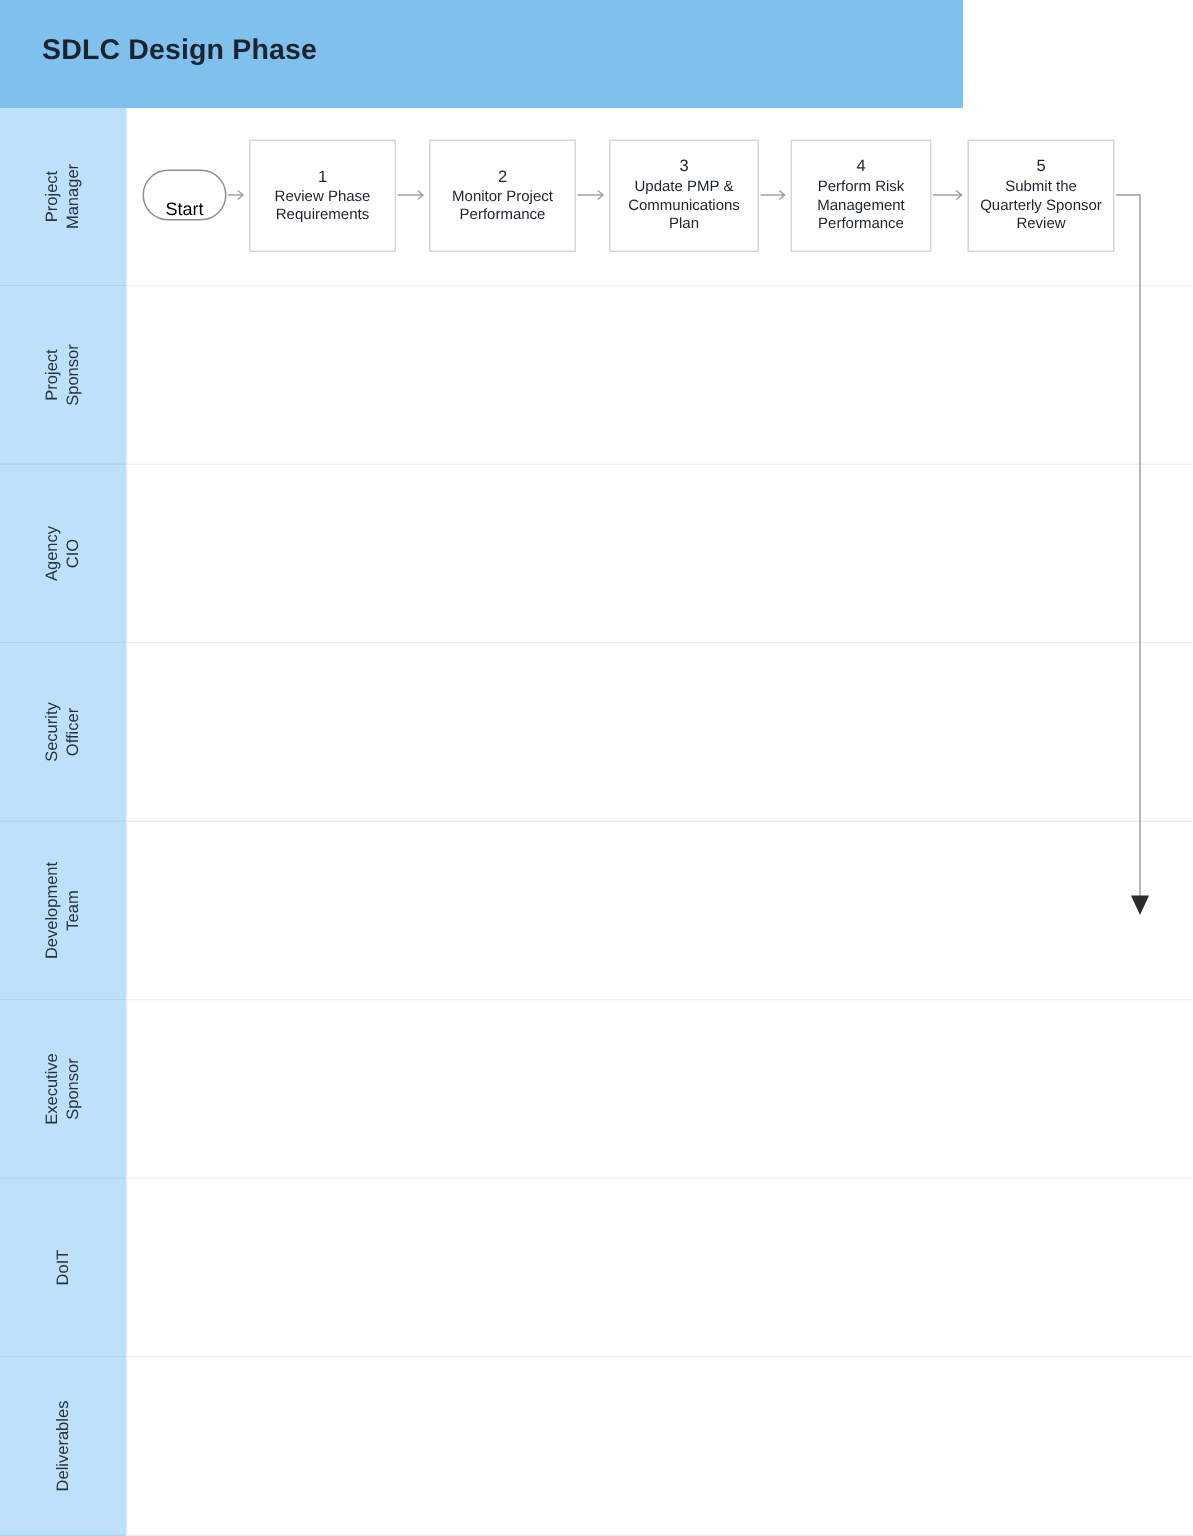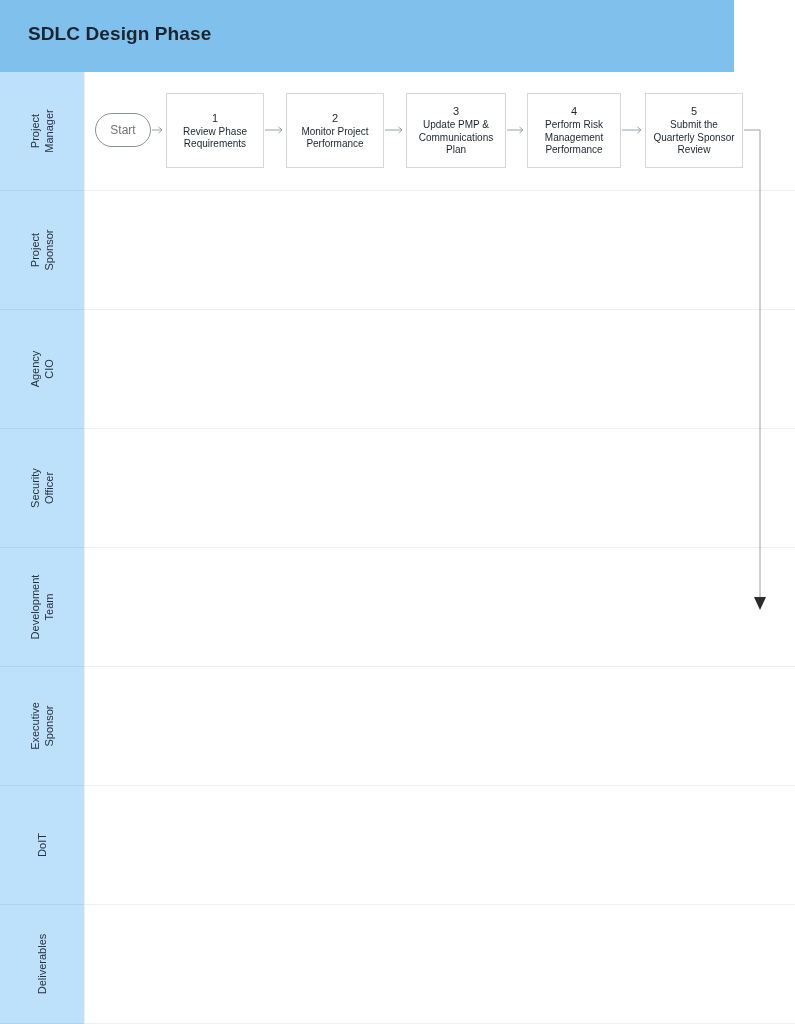--- a/index.html
+++ b/index.html
@@ -18,21 +18,21 @@
     height: 1024px;
     overflow: hidden;
     background: #ffffff;
   }
 
   
   #header-bar {
     position: absolute;
     left: 0;
     top: 0;
-    width: 734px;
+    width: 642px;
     height: 72px;
     background: #7FC1EC;
     box-sizing: border-box;
   }
   #diagram-title {
     position: absolute;
     left: 28px;
     top: 23px;
     font-size: 19px;
     font-weight: bold;
@@ -107,24 +107,24 @@
   .start-node {
     position: absolute;
     left: 95px;
     top: 113px;
     width: 56px;
     height: 34px;
     border: 1px solid #8A9099;
     border-radius: 17px;
     background: #FFFFFF;
     display: flex;
-    align-items: center;
+    align-items: flex-end;
     justify-content: center;
     font-size: 12px;
-    color: #737373;
+    color: #000000;
     box-sizing: border-box;
   }
 
   .task-box {
     position: absolute;
     top: 93px;
     height: 75px;
     border: 1px solid #D4D7DA;
     background: #FFFFFF;
     box-sizing: border-box;

